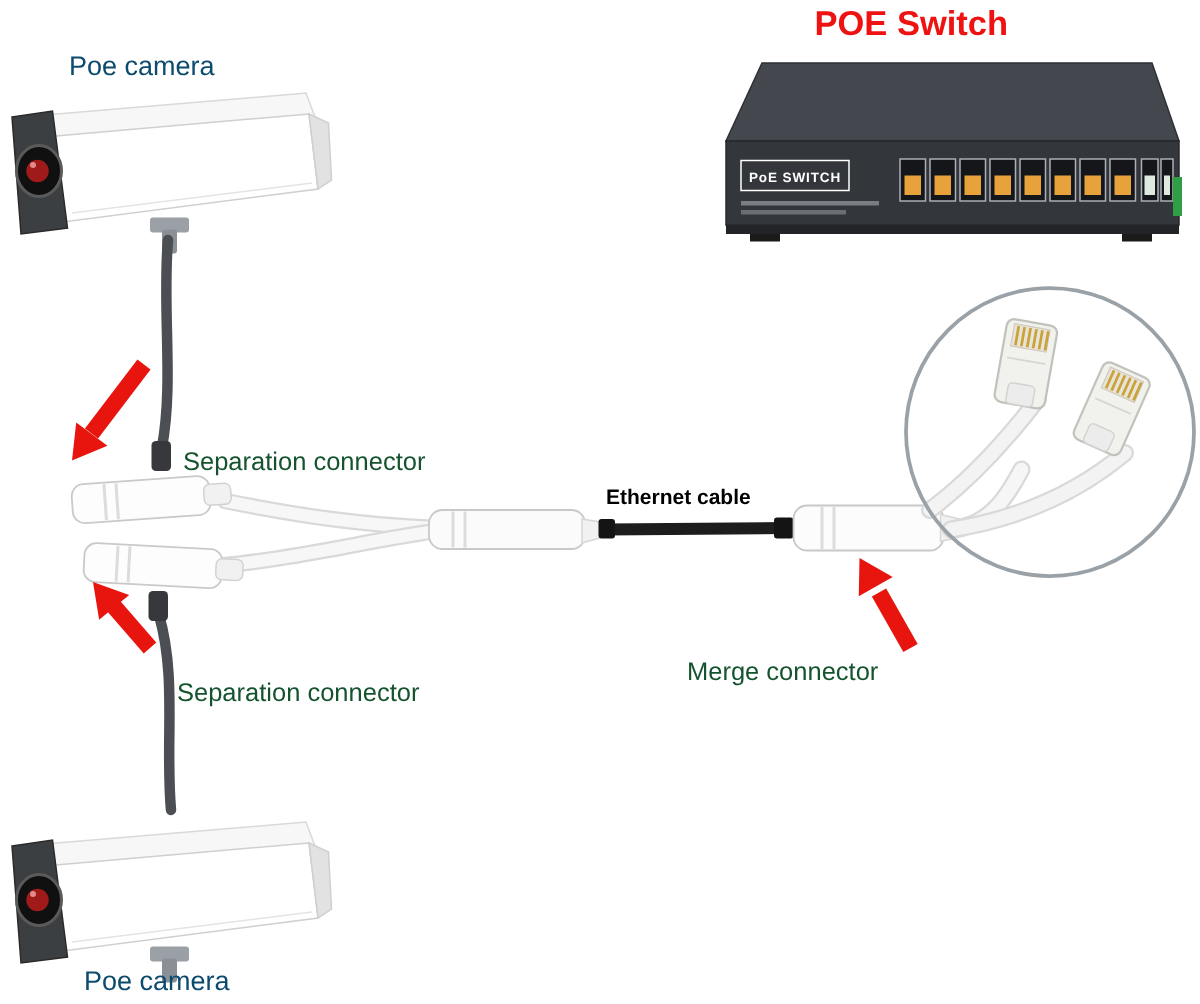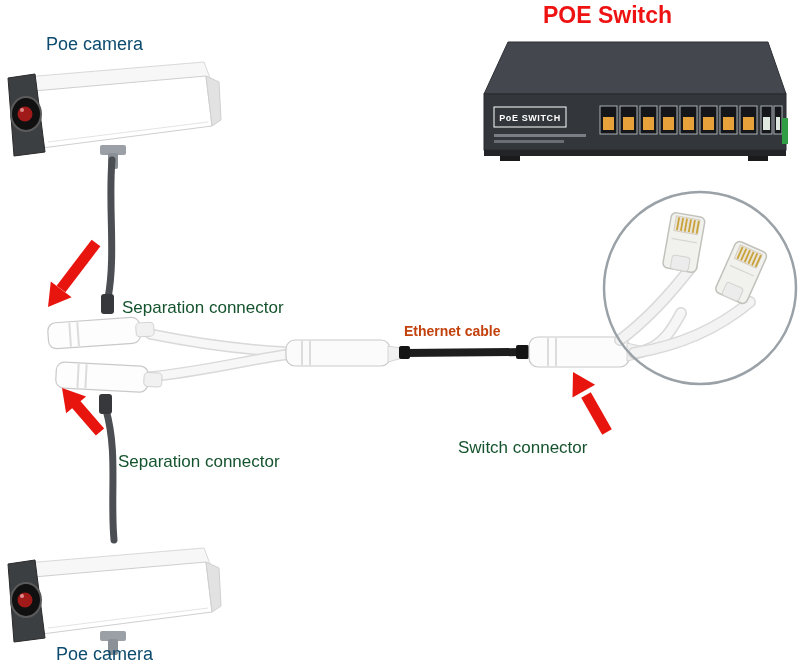--- a/index.html
+++ b/index.html
@@ -7,21 +7,21 @@
     position:relative;
     width:800px;height:669px;
     background:#ffffff;
     font-family:"Liberation Sans", sans-serif;
     overflow:hidden;
   }
   .label{position:absolute;white-space:nowrap;}
   .lbl-black{color:#0c4a6e;font-size:18px;}
   .lbl-red{color:#14532d;font-size:17px;}
   .lbl-title{color:#ee1212;font-size:23px;font-weight:bold;}
-  .lbl-magenta{color:#c2410c;font-size:14px;font-weight:bold;}
+  .lbl-magenta{color:#000000;font-size:14px;font-weight:bold;}
   svg{position:absolute;left:0;top:0;}
   .switch-label-text{fill:#ffffff;font-family:"Liberation Sans",sans-serif;font-size:9px;font-weight:bold;letter-spacing:.6px;}
 </style>
 </head>
 <body>
 
 <div class="page">
 
   <svg width="800" height="669" viewBox="0 0 800 669">
     <defs>
@@ -209,16 +209,16 @@
   <div class="label lbl-black" style="left:46px;top:34px;">Poe camera</div>
 
   <div class="label lbl-title" style="left:543px;top:2px;">POE Switch</div>
 
   <div class="label lbl-red" style="left:122px;top:298px;">Separation connector</div>
 
   <div class="label lbl-red" style="left:118px;top:452px;">Separation connector</div>
 
   <div class="label lbl-magenta" style="left:404px;top:323px;">Ethernet cable</div>
 
-  <div class="label lbl-red" style="left:458px;top:438px;">Switch connector</div>
+  <div class="label lbl-red" style="left:458px;top:438px;">Merge connector</div>
 
   <div class="label lbl-black" style="left:56px;top:644px;">Poe camera</div>
 </div>
 
 </body></html>

